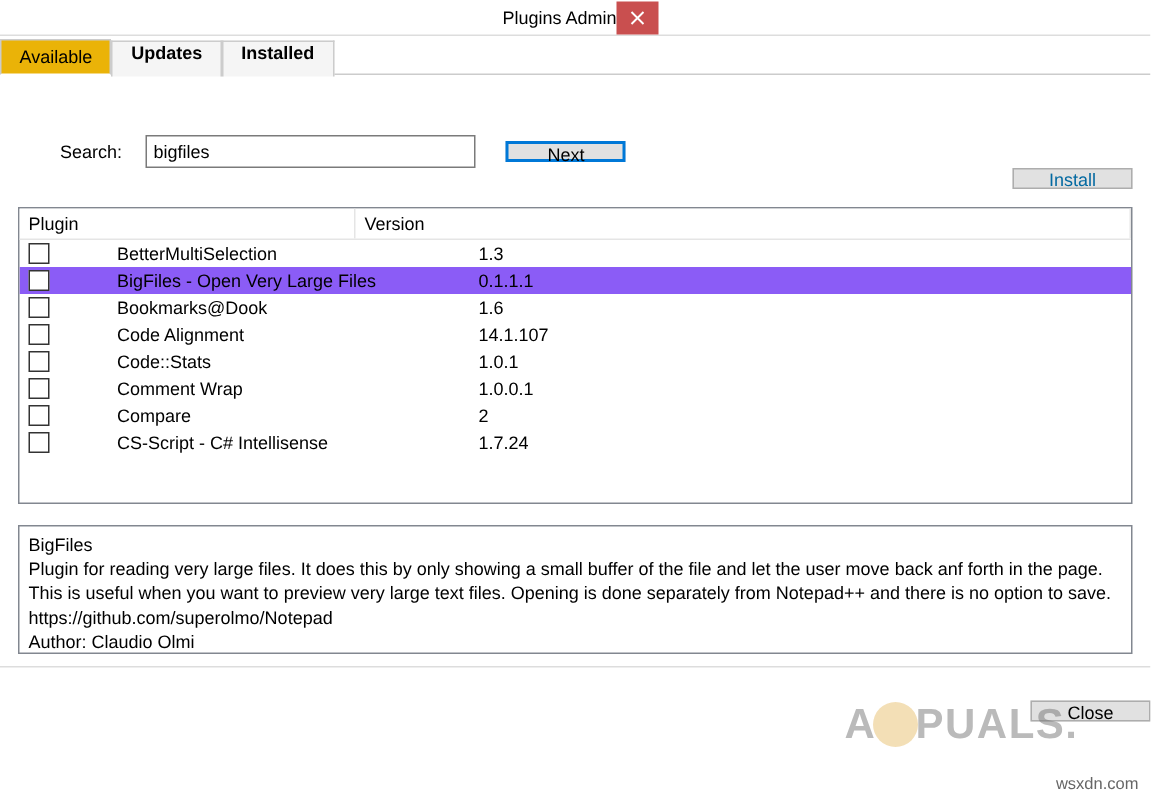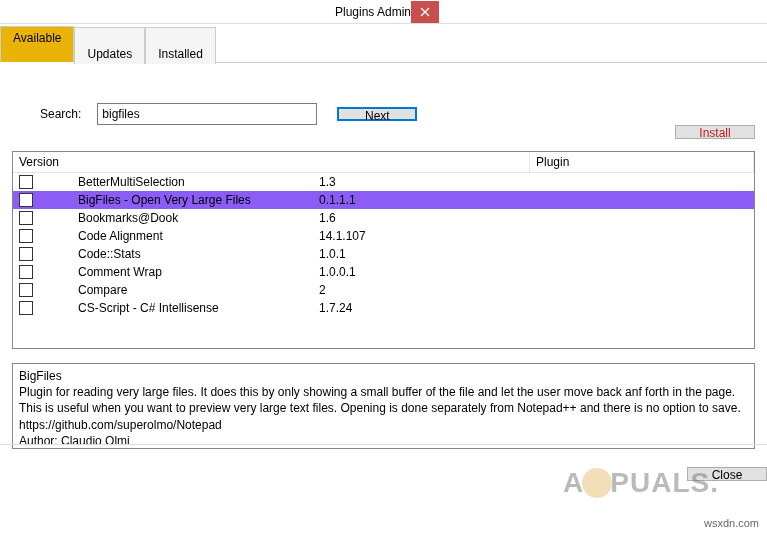--- a/index.html
+++ b/index.html
@@ -5,30 +5,30 @@
     * { box-sizing: border-box; margin: 0; padding: 0; }
     body { font-family: "Segoe UI", Tahoma, sans-serif; font-size: 12px; background: #fff; width: 767px; height: 535px; overflow: hidden; position: relative; }
 
     .titlebar { height: 24px; background: #fff; border-bottom: 1px solid #ddd; display: flex; align-items: center; justify-content: center; padding-left: 8px; }
     .close-btn { width: 28px; height: 22px; background: #c94f4f; color: #fff; display: flex; align-items: center; justify-content: center; font-size: 12px; cursor: pointer; margin-right: 1px; }
     .close-btn svg { width: 10px; height: 10px; }
 
     .tabs { display: flex; border-bottom: 1px solid #ccc; margin-top: 1px; }
     .tab { padding: 4px 12px; border: 1px solid #ccc; border-bottom: none; background: #fff; cursor: pointer; margin-right: 0; font-size: 12px; position: relative; top: 1px; }
     .tab.active { background: #eab308; border-bottom: 1px solid #fff; z-index: 1; }
-    .tab:not(.active) { background: #f5f5f5; top: 2px; padding-top: 19px; padding-bottom: 3px; }
+    .tab:not(.active) { background: #f5f5f5; top: 2px; padding-top: 0; padding-bottom: 3px; font-weight: bold; }
 
     .content { padding: 10px 12px; }
 
     .search-row { display: flex; align-items: center; margin: 16px 0 12px 0; }
     .search-label { margin-right: 16px; margin-left: 28px; font-size: 12px; }
     .search-input { width: 220px; height: 22px; border: 1px solid #7a7a7a; padding: 2px 4px; font-size: 12px; }
     .btn { height: 14px; border: 1px solid #adadad; background: #e1e1e1; padding: 0 20px; font-size: 12px; cursor: pointer; min-width: 80px; }
     .btn-next { margin-left: 20px; border: 2px solid #0078d7; background: #e1e1e1; padding: 0 24px; }
-    .btn-install { margin-left: auto; color: #b91c1c; margin-top: 36px; }
+    .btn-install { margin-left: auto; color: #0369a1; margin-top: 36px; }
 
     .list-container { border: 1px solid #828790; height: 198px; overflow-y: scroll; position: relative; background: #fff; }
     .list-header { display: flex; border-bottom: 1px solid #e5e5e5; background: #fff; position: sticky; top: 0; }
     .list-header .col { padding: 3px 6px; font-size: 12px; border-right: 1px solid #e5e5e5; }
     .col-plugin { width: 224px; }
     .col-version { flex: 1; }
 
     .list-row { display: flex; align-items: center; padding: 1px 0; cursor: pointer; gap: 39px; }
     .list-row.selected { background: #8b5cf6; }
     .list-row .chk { width: 14px; height: 14px; border: 1px solid #333; margin: 0 6px 0 6px; flex-shrink: 0; background: #fff; }
@@ -73,22 +73,22 @@
 
   <div class="search-row">
     <span class="search-label">Search:</span>
     <input class="search-input" type="text" value="bigfiles" style="">
     <button class="btn btn-next">Next</button>
     <button class="btn btn-install">Install</button>
   </div>
 
   <div class="list-container">
     <div class="list-header">
+      <div class="col col-plugin">Plugin</div>
       <div class="col col-version">Version</div>
-      <div class="col col-plugin">Plugin</div>
     </div>
     <div id="plugin-rows">
         <div class="list-row">
           <span class="chk"></span>
           <span class="plugin-name">BetterMultiSelection</span>
           <span class="plugin-version">1.3</span>
         </div>
         <div class="list-row selected">
           <span class="chk"></span>
           <span class="plugin-name">BigFiles - Open Very Large Files</span>

